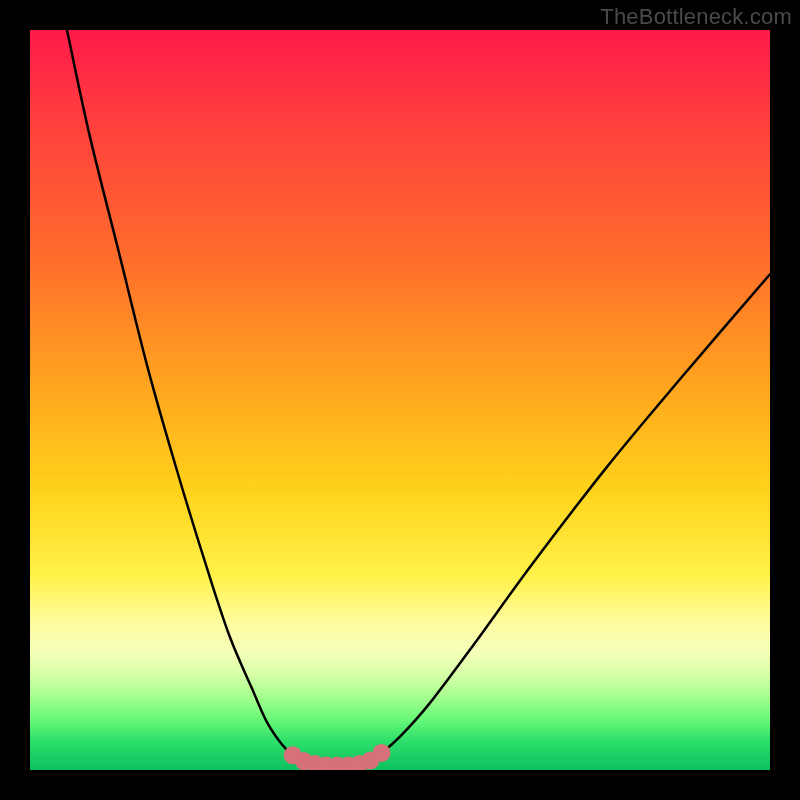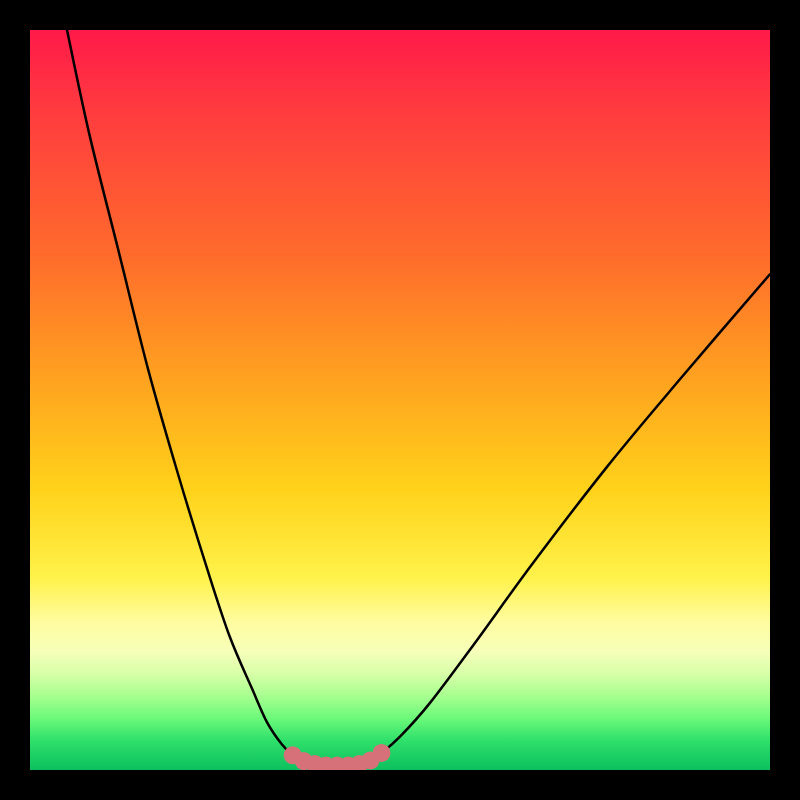--- a/index.html
+++ b/index.html
@@ -73,13 +73,14 @@
         <circle cx="284.90" cy="734.08" r="9" fill="#d67079" stroke="#c45a64" stroke-width="0"></circle>
         <circle cx="296.00" cy="735.56" r="9" fill="#d67079" stroke="#c45a64" stroke-width="0"></circle>
         <circle cx="307.10" cy="735.56" r="9" fill="#d67079" stroke="#c45a64" stroke-width="0"></circle>
         <circle cx="318.20" cy="735.56" r="9" fill="#d67079" stroke="#c45a64" stroke-width="0"></circle>
         <circle cx="329.30" cy="734.08" r="9" fill="#d67079" stroke="#c45a64" stroke-width="0"></circle>
         <circle cx="340.40" cy="730.38" r="9" fill="#d67079" stroke="#c45a64" stroke-width="0"></circle>
         <circle cx="351.50" cy="722.98" r="9" fill="#d67079" stroke="#c45a64" stroke-width="0"></circle>
       </svg>
   </div>
 
+  <div class="watermark">TheBottleneck.com</div>
 </div>
 
 </body></html>

